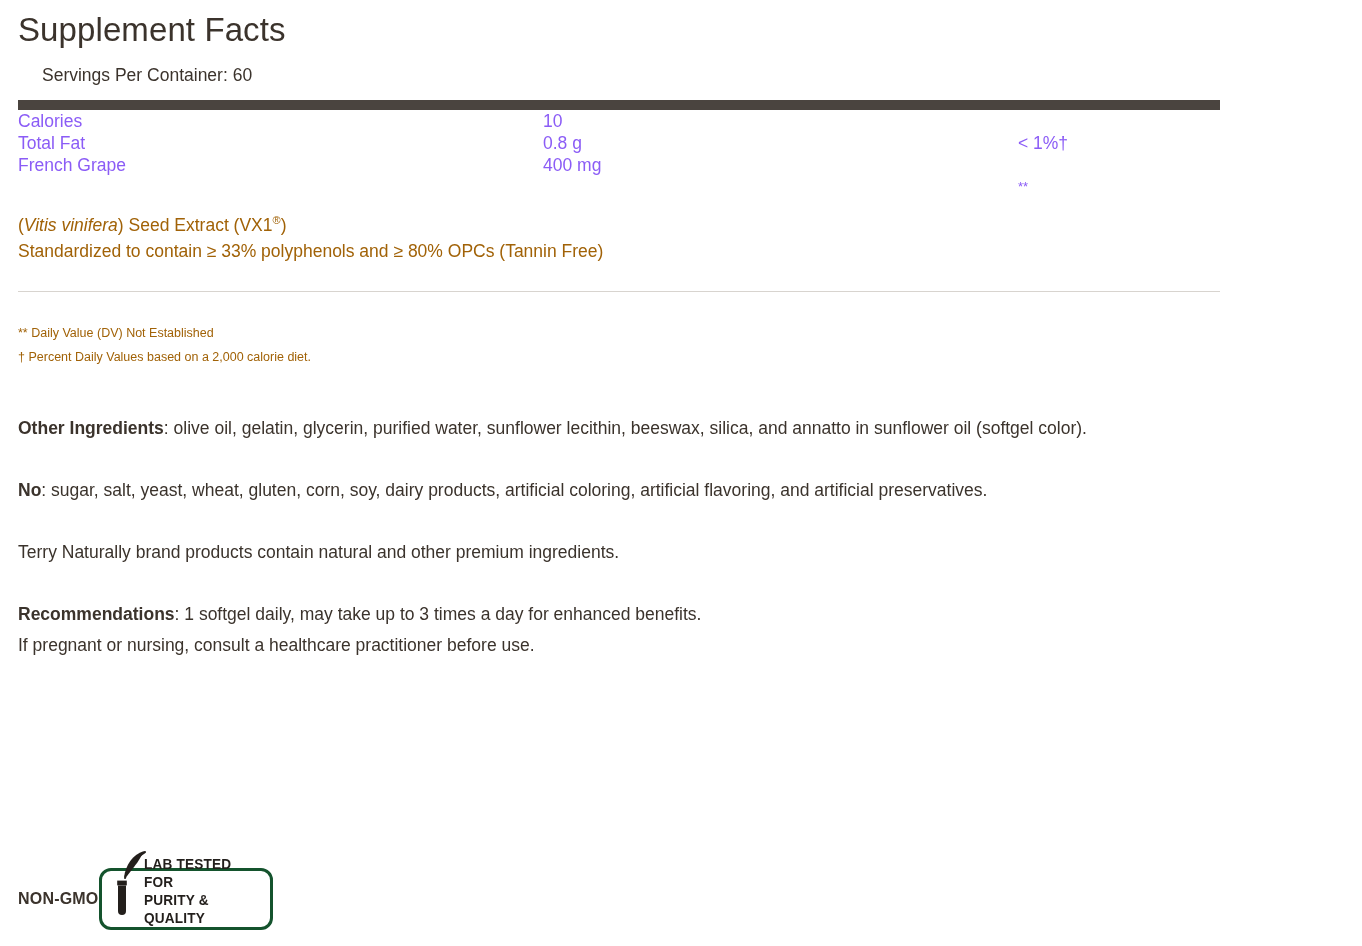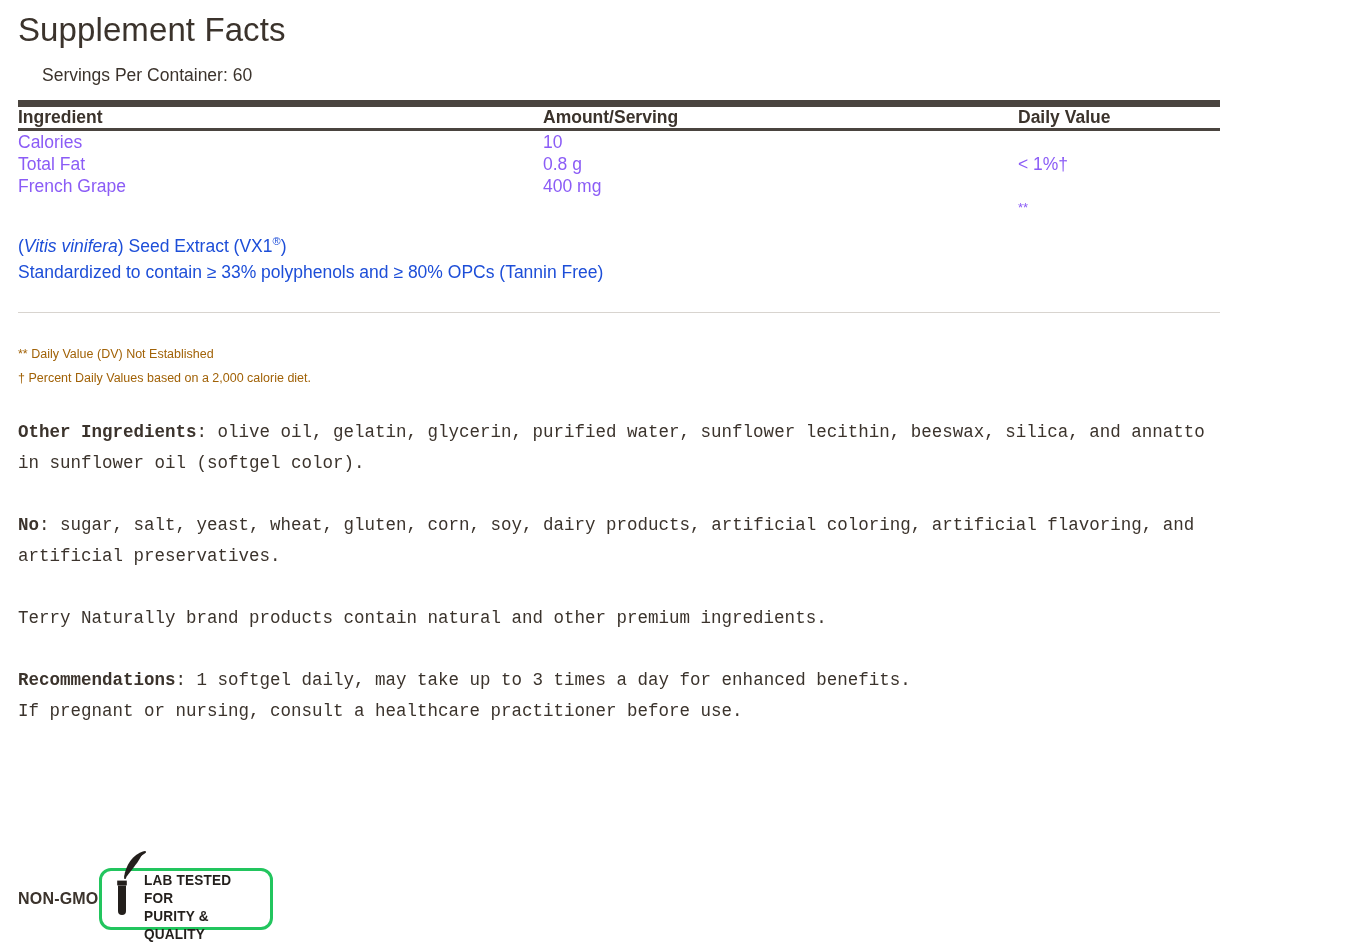--- a/index.html
+++ b/index.html
@@ -88,39 +88,38 @@
   .facts-body td.dv-mark {
     font-size: 13px;
     line-height: 22px;
     padding-top: 22px;
   }
 
   .note-lines {
     margin-top: 14px;
     line-height: 26px;
     font-size: 17.5px;
-    color: #1d4ed8;
+    color: #a16207;
   }
   .note-lines .ital { font-style: italic; }
   sup.reg {
     font-size: 11px;
     vertical-align: super;
     line-height: 0;
   }
 
   .footnotes {
     margin-top: 29px;
     font-size: 12.5px;
     line-height: 24px;
     color: #a16207;
   }
 
   .paragraphs {
-    margin-top: 27px;
-    font-family: Liberation Mono, monospace;
+    margin-top: 44px;
   }
   .para {
     font-size: 17.5px;
     line-height: 31px;
     color: #3b332c;
     margin-bottom: 31px;
   }
   .para:last-child { margin-bottom: 0; }
   .para b { font-weight: bold; }
 
@@ -135,25 +134,25 @@
   .nongmo {
     font-size: 16px;
     font-weight: bold;
     color: #3b332c;
     letter-spacing: 0.2px;
   }
   .lab-badge {
     position: relative;
     width: 174px;
     height: 62px;
-    border: 3px solid #22c55e;
+    border: 3px solid #14532d;
     border-radius: 12px;
     box-sizing: border-box;
     display: flex;
-    align-items: flex-start;
+    align-items: flex-end;
   }
   .lab-badge .tube {
     position: absolute;
     left: 12px;
     top: 6px;
     width: 16px;
     height: 44px;
   }
   .lab-text {
     margin-left: 42px;
@@ -178,34 +177,20 @@
 <div class="page">
 
   <h1 class="sf-title">Supplement Facts</h1>
 
   <div class="serving-block">
     <div class="serving-line">Servings Per Container: 60</div>
   </div>
 
   <div class="rule-thick"></div>
 
-  <table class="facts">
-    <colgroup>
-      <col class="col-ingredient">
-      <col class="col-amount">
-      <col class="col-dv">
-    </colgroup>
-    <thead class="facts-head">
-      <tr>
-        <th>Ingredient</th>
-        <th>Amount/Serving</th>
-        <th>Daily Value</th>
-      </tr>
-    </thead>
-  </table>
 
   <div class="rule-medium"></div>
 
   <table class="facts">
     <colgroup>
       <col class="col-ingredient">
       <col class="col-amount">
       <col class="col-dv">
     </colgroup>
     <tbody class="facts-body">

